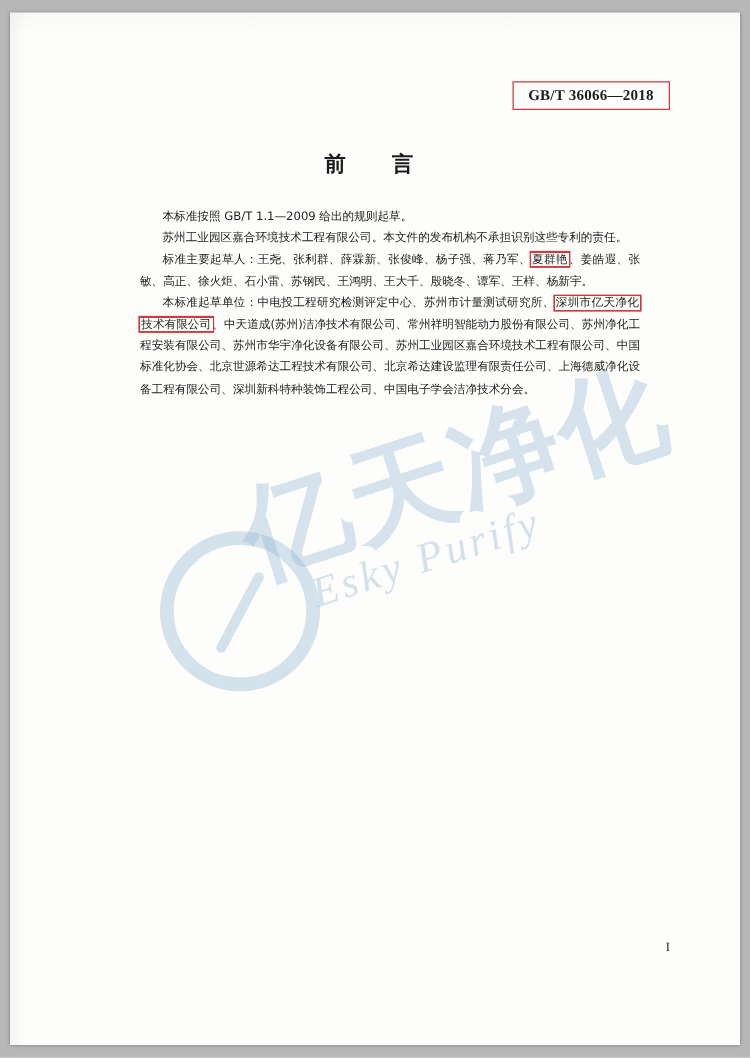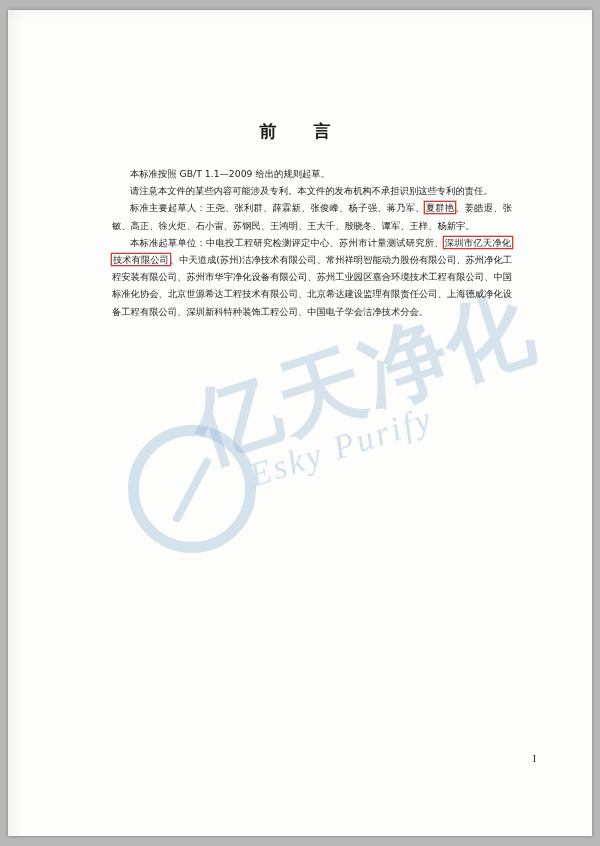--- a/index.html
+++ b/index.html
@@ -146,30 +146,31 @@
     font-family: "Liberation Serif", serif;
     font-size: 10px;
     color: #1d1d1d;
   }
 </style>
 </head>
 <body>
 
 <div class="page">
 
+  <div class="std-number">GB/T 36066—2018</div>
 
   <div class="title">前　言</div>
 
   <div class="watermark">
     <div class="wm-circle"></div>
     <div class="wm-cn">亿天净化</div>
     <div class="wm-en">Esky Purify</div>
   </div>
 
   <div class="body-text">
     <p>本标准按照 GB/T 1.1—2009 给出的规则起草。</p>
-    <p>请注意本文件的某些内容可能涉及专利。本文件的发布机构不承担识别这些专利的责任。</p>
+    <p>苏州工业园区嘉合环境技术工程有限公司。本文件的发布机构不承担识别这些专利的责任。</p>
     <p><span>标准主要起草人：</span><span>王尧、张利群、薛霖新、张俊峰、杨子强、蒋乃军、<span class="hl hl-block" style="box-shadow:0 0 0 1.3px #d03a3a">夏群艳</span>、姜皓遐、张敏、高正、徐火炬、石小雷、苏钢民、王鸿明、王大千、殷晓冬、谭军、王样、杨新宇。</span></p>
     <p><span>本标准起草单位：</span><span>中电投工程研究检测评定中心、苏州市计量测试研究所、<span class="hl hl-block" style="box-shadow:0 0 0 1.3px #d03a3a">深圳市亿天净化技术有限公司</span>、中天道成(苏州)洁净技术有限公司、常州祥明智能动力股份有限公司、苏州净化工程安装有限公司、苏州市华宇净化设备有限公司、苏州工业园区嘉合环境技术工程有限公司、中国标准化协会、北京世源希达工程技术有限公司、北京希达建设监理有限责任公司、上海德威净化设备工程有限公司、深圳新科特种装饰工程公司、中国电子学会洁净技术分会。</span></p>
   </div>
 
   <div class="page-number">I</div>
 </div>
 
 </body></html>

